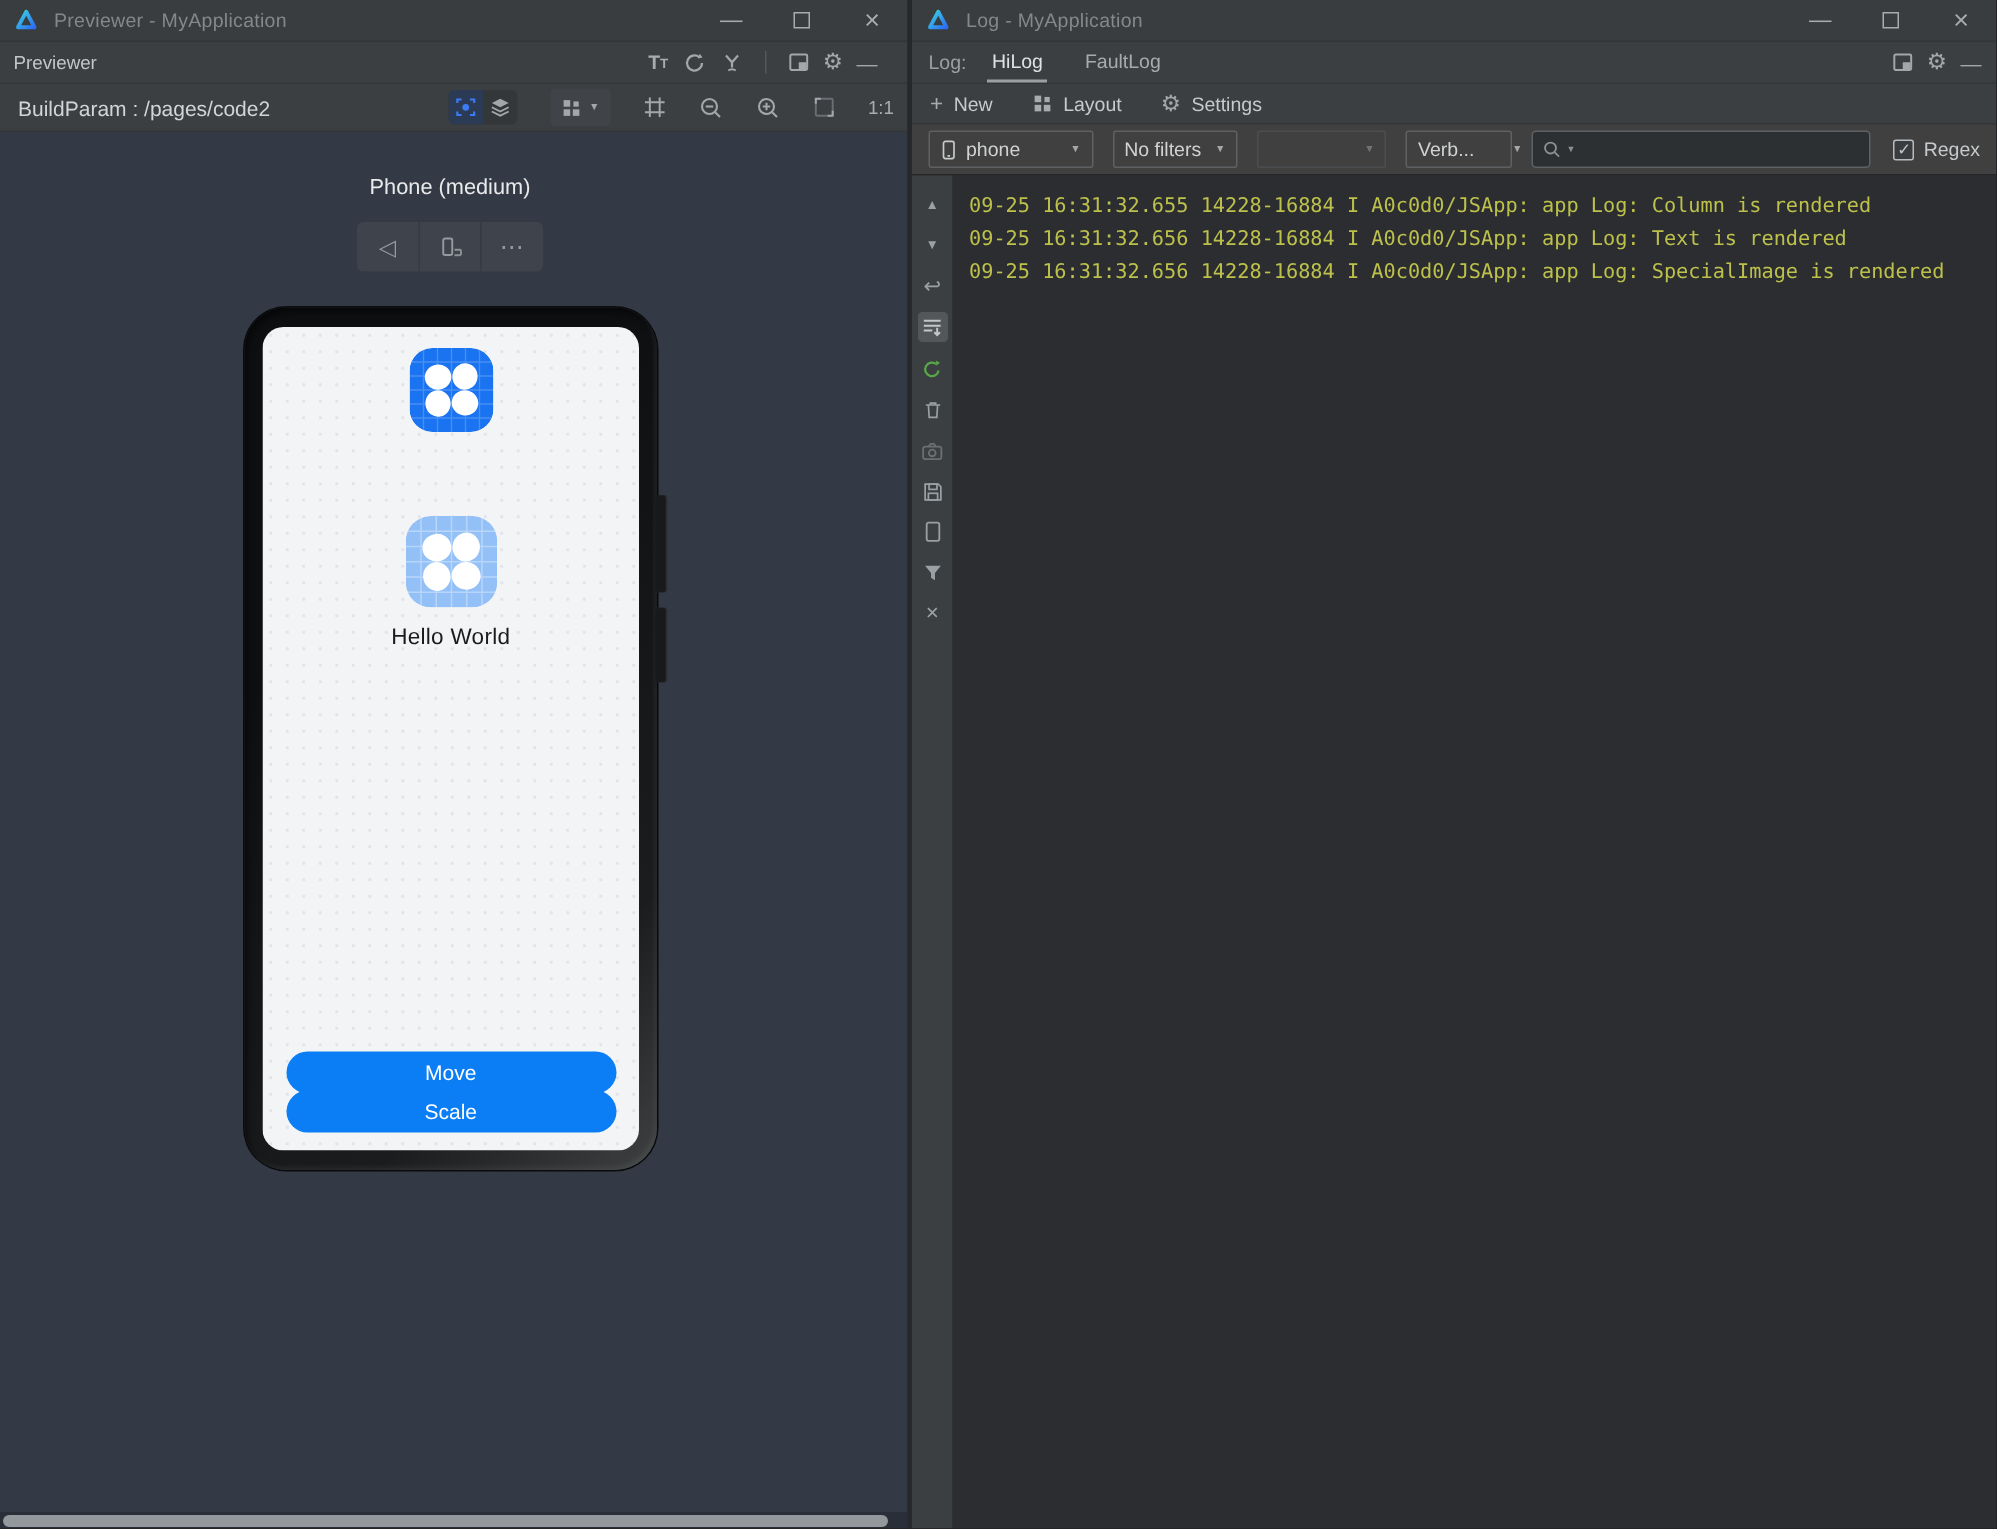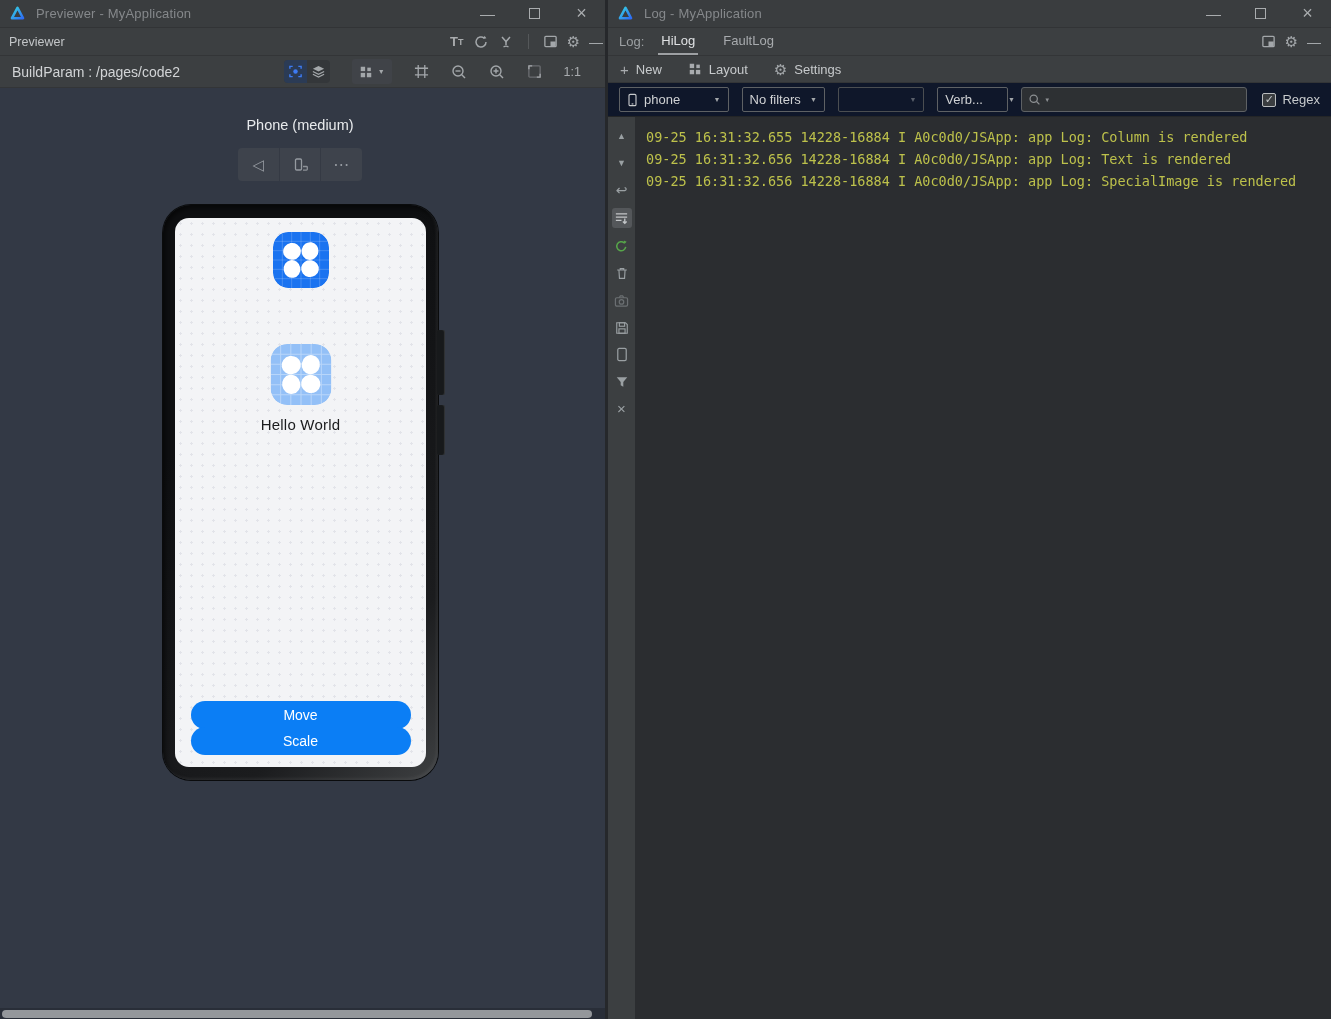--- a/index.html
+++ b/index.html
@@ -15,27 +15,27 @@
   .win-btn { width:47px; height:100%; display:flex; align-items:center; justify-content:center;
              color:#a9acae; font-size:15px; }
   .max-box { width:11px; height:11px; border:1.5px solid #a9acae; }
   .bar { background:#3c3f41; display:flex; align-items:center; border-bottom:1px solid #333537; }
   .icon { display:inline-flex; align-items:center; justify-content:center; color:#a3a7aa; }
   svg { display:block; }
   .vsep { width:1px; height:15px; background:#55585a; margin:0 5px; }
 
   
   .left-window { position:absolute; left:0; top:0; width:605px; height:1019px; display:flex; flex-direction:column; }
-  .previewer-bar { height:28px; padding:0 2px 0 9px;justify-content:center; }
+  .previewer-bar { height:28px; padding:0 20px 0 9px;justify-content:center; }
   .previewer-label { font-size:12.5px; color:#c3c6c8; }
   .previewer-actions { margin-left:auto; display:flex; align-items:center; gap:9px; }
   .tt-icon { font-size:13px; color:#a9acae; font-weight:bold; }
   .tt-icon .small-t { font-size:9px; }
   .gear-glyph { font-size:15px; line-height:1; }
-  .buildparam-bar { height:32px; padding:0 24px 0 12px; }
+  .buildparam-bar { height:32px; padding:0 9px 0 12px; }
   .buildparam-label { font-size:14px; color:#d2d4d6; }
   .buildparam-actions { margin-left:auto; display:flex; align-items:center; gap:22px; }
   .toggle-group { display:flex; background:#34373a; border-radius:4px; overflow:hidden; }
   .toggle-cell { width:23px; height:23px; display:flex; align-items:center; justify-content:center; }
   .toggle-cell.selected { background:#2b3b55; }
   .grid-dropdown { display:flex; align-items:center; gap:5px; background:#404348; border-radius:3px;
                    height:25px; padding:0 7px; }
   .caret { font-size:7px; color:#a3a7aa; }
   .ratio-label { font-size:12.5px; color:#a8abae; }
 
@@ -81,21 +81,21 @@
                   flex-direction:column; border-left:3px solid #26282b; background:#2b2d30; }
   .tab-row { height:28px; padding:0 6px 0 11px; }
   .log-label { font-size:13px; color:#9ca0a3; margin-right:14px; }
   .tab { height:100%; display:flex; align-items:center; padding:0 3px; margin-right:22px;
          font-size:13px; color:#a8abae; border-bottom:2px solid transparent; }
   .tab.active { color:#dfe1e3; border-bottom-color:#9da0a3; }
   .tab-actions { margin-left:auto; display:flex; align-items:center; gap:9px; padding-right:4px; }
   .toolbar-row { height:27px; padding:0 12px; gap:26px; }
   .toolbar-item { display:flex; align-items:center; gap:7px; font-size:13px; color:#c7cacc; }
   .plus-glyph { font-size:15px; color:#a8abae; }
-  .filter-row { height:34px; background:#0f172a; border-bottom:1px solid #232527;
+  .filter-row { height:34px; background:#404040; border-bottom:1px solid #232527;
                 display:flex; align-items:center; padding:0 11px; gap:13px; }
   .dropdown { height:25px; border:1px solid #5e6164; border-radius:2px; display:flex; align-items:center;
               padding:0 7px; gap:6px; color:#d0d2d4; font-size:13px; background:transparent; }
   .dropdown .caret { margin-left:auto; }
   .dd-device { width:113px; }
   .dd-process { width:86px; }
   .dd-tag { width:89px; border-color:#4b4e51; }
   .dd-level { width:71px;gap:25px; }
   .search-box { width:234px; height:25px; border:1px solid #5e6164; border-radius:3px;
                 display:flex; align-items:center; padding:0 6px; gap:3px; background:#2d3033; }

